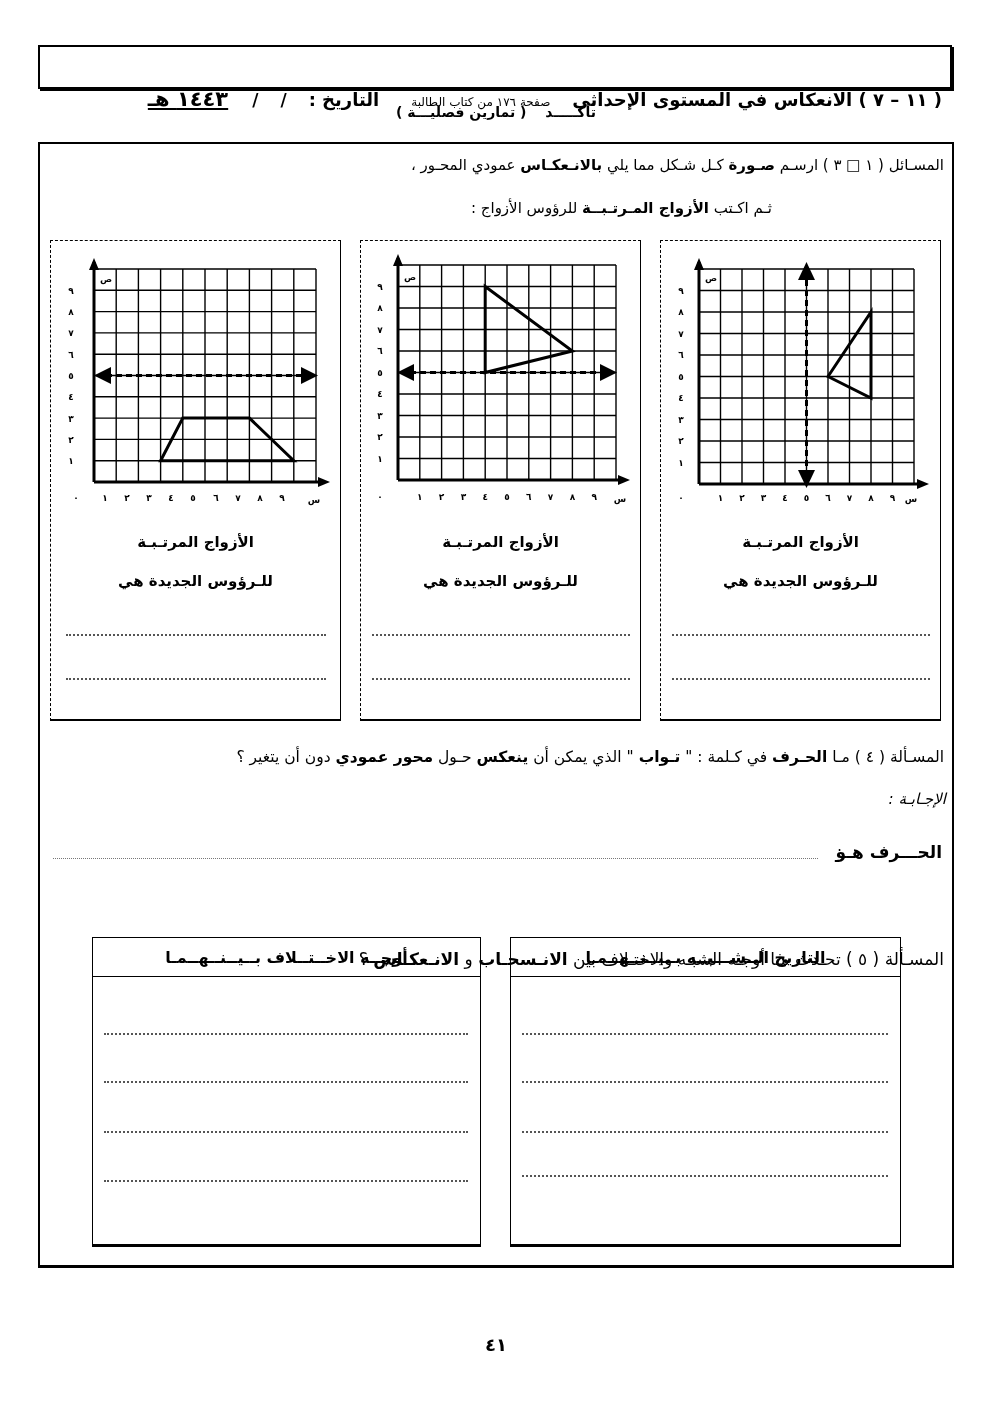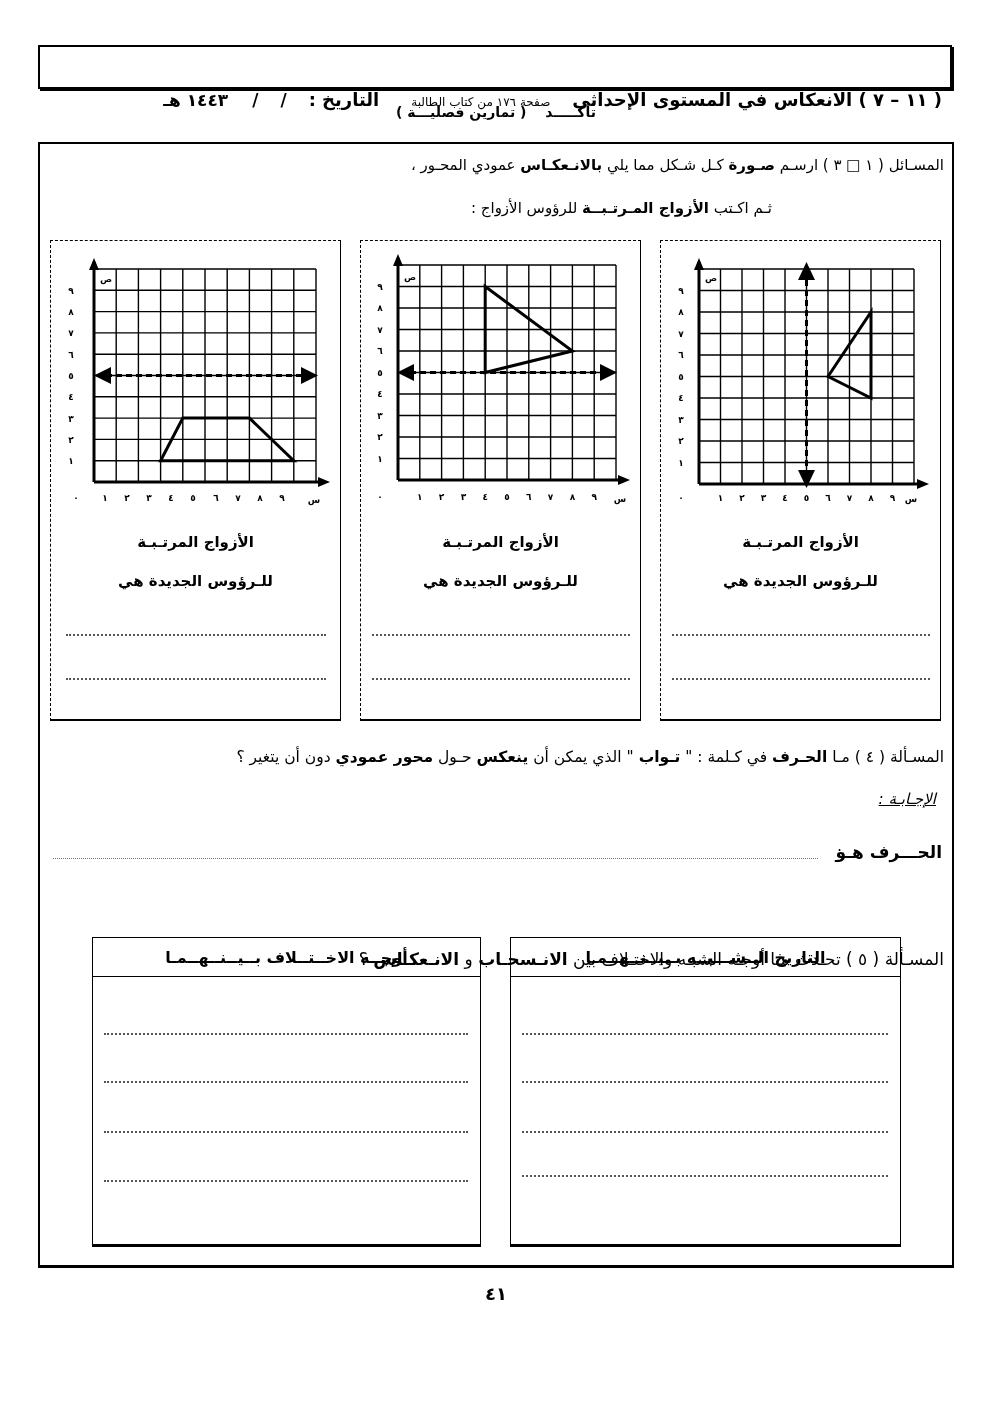--- a/index.html
+++ b/index.html
@@ -4,34 +4,34 @@
 <style>
   html, body { margin:0; padding:0; background:#ffffff; }
   body { width:992px; height:1403px; position:relative; font-family:"DejaVu Sans", sans-serif; color:#000; }
   .abs { position:absolute; }
   .hdr { left:38px; top:45px; width:914px; height:44px; border:2px solid #000; box-sizing:border-box; box-shadow:2px 2px 0 #000; }
   .hdr-row { position:absolute; right:8px; top:8px; display:flex; direction:rtl; align-items:baseline; gap:0; white-space:nowrap; }
   .t-title { font-weight:bold; font-size:18px; }
   .t-small { font-size:12px; margin-right:22px;margin-top:40px; }
   .t-date { font-weight:bold; font-size:18px; margin-right:32px; }
   .t-slash { font-weight:bold; font-size:17px; margin-right:22px; }
-  .t-year { font-weight:bold; font-size:17px; margin-right:24px; }
+  .t-year { font-weight:bold; font-size:21px; margin-right:24px;text-decoration:underline; }
   .subtitle { left:0; width:992px; top:104px; text-align:center; direction:rtl; font-weight:bold; font-size:14px; }
   .subtitle .tk { letter-spacing:2px; }
   .main { left:38px; top:142px; width:916px; height:1126px; border:2px solid #000; box-sizing:border-box; }
   .main-bottom { left:38px; top:1265px; width:916px; height:3px; background:#000; }
   .q-line { direction:rtl; font-size:15px; white-space:nowrap; }
   .q-line b { font-weight:bold;margin-top:12px; }
   .panel { position:absolute; border:1px dashed #000; border-right:1px solid #000; border-bottom:2px solid #000; box-sizing:border-box; }
   .panel-cap { position:absolute; left:0; width:100%; text-align:center; direction:rtl; font-weight:bold; font-size:15px; }
   .dots { position:absolute; border-bottom:2px dotted #555; height:0; }
   .graph { position:absolute; }
   .ans-box { position:absolute; border:1px solid #000; border-bottom:3px solid #000; box-sizing:border-box; }
   .ans-head { position:absolute; left:0; top:0; width:100%; height:39px; border-bottom:1px solid #000; text-align:center; direction:rtl; font-weight:bold; font-size:16px; line-height:39px; box-sizing:border-box; }
-  .pagenum { left:0; width:992px; top:1283px; text-align:center; font-weight:bold; font-size:18px; }
+  .pagenum { left:0; width:992px; top:1334px; text-align:center; font-weight:bold; font-size:18px; }
 </style>
 </head>
 <body>
 
 <div class="abs hdr">
   <div class="hdr-row">
     <span class="t-title">( ١١ – ٧ ) الانعكاس في المستوى الإحداثي</span>
     <span class="t-small">صفحة ١٧٦ من كتاب الطالبة</span>
     <span class="t-date">التاريخ :</span>
     <span class="t-slash">/</span>
@@ -243,21 +243,21 @@
   </svg>
   <div class="panel-cap" style="top:292px;">الأزواج المرتـبـة</div>
   <div class="panel-cap" style="top:331px;">للـرؤوس الجديدة هي</div>
   <div class="dots" style="left:15px; width:260px; top:393px;"></div>
   <div class="dots" style="left:15px; width:260px; top:437px;"></div>
 </div>
 
 <div class="abs q-line" style="right:48px; top:748px; font-size:15.5px;">
   <span>المسـألة ( ٤ )  مـا </span><b>الحـرف</b><span> في كـلمة : " </span><b>تـواب</b><span> "  الذي يمكن أن </span><b>ينعكس</b><span> حـول </span><b>محور عمودي</b><span> دون أن يتغير ؟</span>
 </div>
-<div class="abs q-line" style="right:56px; top:790px; font-style:italic;text-decoration:underline;">الإجـابـة :</div>
+<div class="abs q-line" style="right:46px; top:790px; font-style:italic;">الإجـابـة :</div>
 <div class="abs q-line" style="right:50px; top:842px; font-weight:bold; font-size:17px;">الحـــرف هـو</div>
 <div class="abs q-line" style="right:150px; top:843px;">:</div>
 <div class="abs dots" style="left:53px; width:765px; top:858px; border-bottom:1px dotted #777;"></div>
 
 <div class="abs q-line" style="right:48px; top:949px; font-size:17px;">
   <span>المسـألة ( ٥ ) تحـدث مـا أوجـه الشبـه والاختـلاف بين </span><b>الانـسحـاب</b><span> و </span><b>الانـعكـاس</b><span> ؟</span>
 </div>
 
 <div class="ans-box" style="left:510px; top:937px; width:391px; height:310px;">
   <div class="ans-head">التاريخ الــشـــبــه بــيــنــهــمـا</div>

